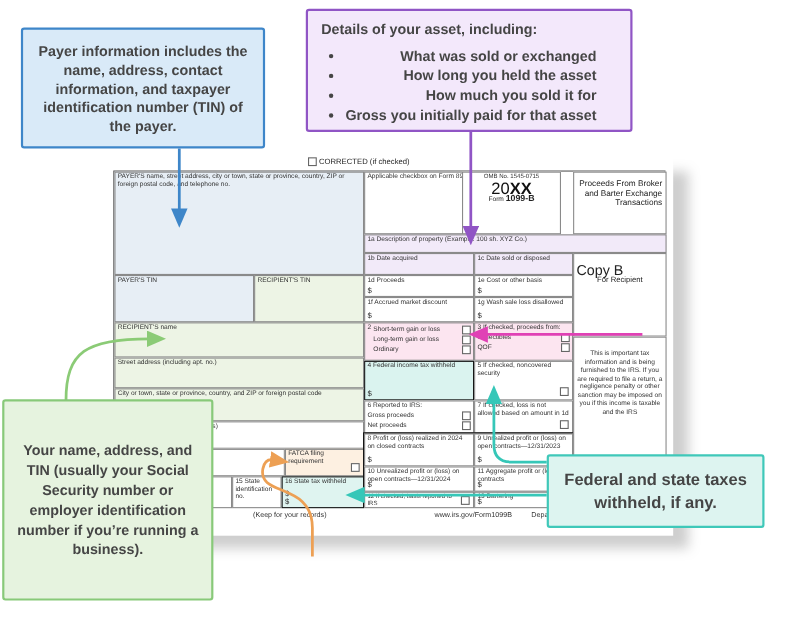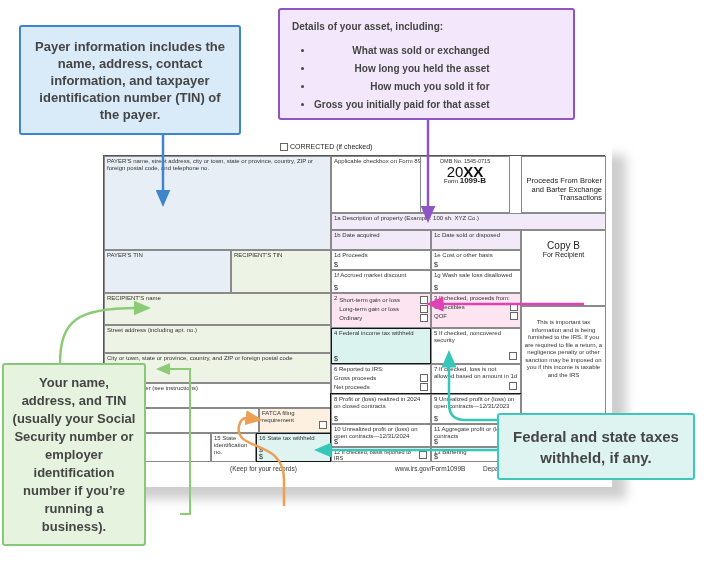--- a/index.html
+++ b/index.html
@@ -16,22 +16,22 @@
   .cb{display:inline-block;width:6px;height:6px;border:1px solid #666;background:#fff;vertical-align:middle;flex:0 0 auto;}
   .cbline{display:flex;justify-content:space-between;align-items:center;margin-top:1px;}
   .thickbox{border:1.5px solid #151515;}
   .groupoutline{position:absolute;box-sizing:border-box;border:1.5px solid #151515;background:transparent;pointer-events:none;}
   .corrected{position:absolute;left:185px;top:0px;font-size:7px;color:#222;}
   .omb-l{display:block;font-size:5.5px;text-align:center;}
   .year{display:block;text-align:center;font-size:15px;color:#111;margin-top:3px;letter-spacing:0;}
   .year b{font-weight:bold;}
   .f1099{display:block;text-align:center;font-size:6px;margin-top:2px;color:#222;}
   .f1099 .num{font-size:8px;font-weight:bold;}
-  .titlecell{font-size:7.5px;line-height:8.5px;text-align:right;color:#222;padding:20px 3px;}
-  .copyb1{display:block;text-align:center;font-size:10px;color:#222;margin-top:10px;}
+  .titlecell{font-size:7.5px;line-height:8.5px;text-align:right;color:#222;padding:6px 3px;}
+  .copyb1{display:block;font-size:13px;color:#222;margin-top:10px;}
   .copyb2{display:block;text-align:center;font-size:7px;color:#222;margin-top:2px;}
   .legal{font-size:6px;line-height:7.5px;text-align:center;color:#333;padding-top:12px;}
   .footer-item{position:absolute;font-size:6.5px;color:#333;white-space:nowrap;}
   
   .callout{position:absolute;z-index:10;border-radius:3px;box-sizing:border-box;
            display:flex;align-items:center;justify-content:center;text-align:center;
            font-weight:bold;color:#454545;padding:8px 10px;}
   .callout.left{ text-align:left;align-items:flex-start;flex-direction:column;justify-content:flex-start;}
   .callout ul{margin:6px 0 0 0;padding-left:22px;text-align:right;}
   .callout li{margin-top:2px;}
@@ -252,32 +252,32 @@
     <path d="M180,514 L190,514 L190,369 L168,369" stroke="#8bcb76" stroke-width="2" fill="none" marker-end="url(#ah-green)"></path>
     <path d="M497,450 H329" stroke="#36c7b8" stroke-width="2.5" fill="none" marker-end="url(#ah-teal)"></path>
     <path d="M497,420 H465 Q449,420 449,404 V365" stroke="#36c7b8" stroke-width="2.5" fill="none" marker-end="url(#ah-teal)"></path>
     <path d="M284,506 V480 C284,438 234,452 239,426 Q241,417 248,418" stroke="#eda054" stroke-width="2.5" fill="none" marker-end="url(#ah-orange)"></path>
   </svg>
 
   <div class="callout" style="left:19px;top:25px;width:222px;height:110px;background:#d9eaf8;border:2.5px solid #3e86c9;font-size:13px;line-height:17px;">
     <span>Payer information includes the name, address, contact information, and taxpayer identification number (TIN) of the payer.</span>
   </div>
 
-  <div class="callout left" style="left:278px;top:8px;width:297px;height:112px;background:#f3e8fb;border:2.5px solid #9055c5;font-size:10px;line-height:16px;padding:9px 12px;">
+  <div class="callout left" style="left:278px;top:8px;width:297px;height:112px;background:#f3e8fb;border:2.5px solid #9055c5;font-size:13px;line-height:16px;padding:9px 12px;">
     <span>Details of your asset, including:</span>
     <ul>
       <li>What was sold or exchanged</li>
       <li>How long you held the asset</li>
       <li>How much you sold it for</li>
       <li>Gross you initially paid for that asset</li>
     </ul>
   </div>
 
 
-  <div class="callout" style="left:2px;top:363px;width:144px;height:183px;background:#e6f3df;border:2.5px solid #88c979;font-size:13px;line-height:18px;padding:6px 8px;">
+  <div class="callout" style="left:2px;top:363px;width:192px;height:183px;background:#e6f3df;border:2.5px solid #88c979;font-size:13px;line-height:18px;padding:6px 8px;">
     <span>Your name, address, and TIN (usually your Social Security number or employer identification number if you’re running a business).</span>
   </div>
 
   <div class="callout" style="left:497px;top:413px;width:198px;height:67px;background:#ddf4f0;border:2.5px solid #3fc8b9;font-size:15px;line-height:21px;">
     <span>Federal and state taxes withheld, if any.</span>
   </div>
 
 
 </div>
 

